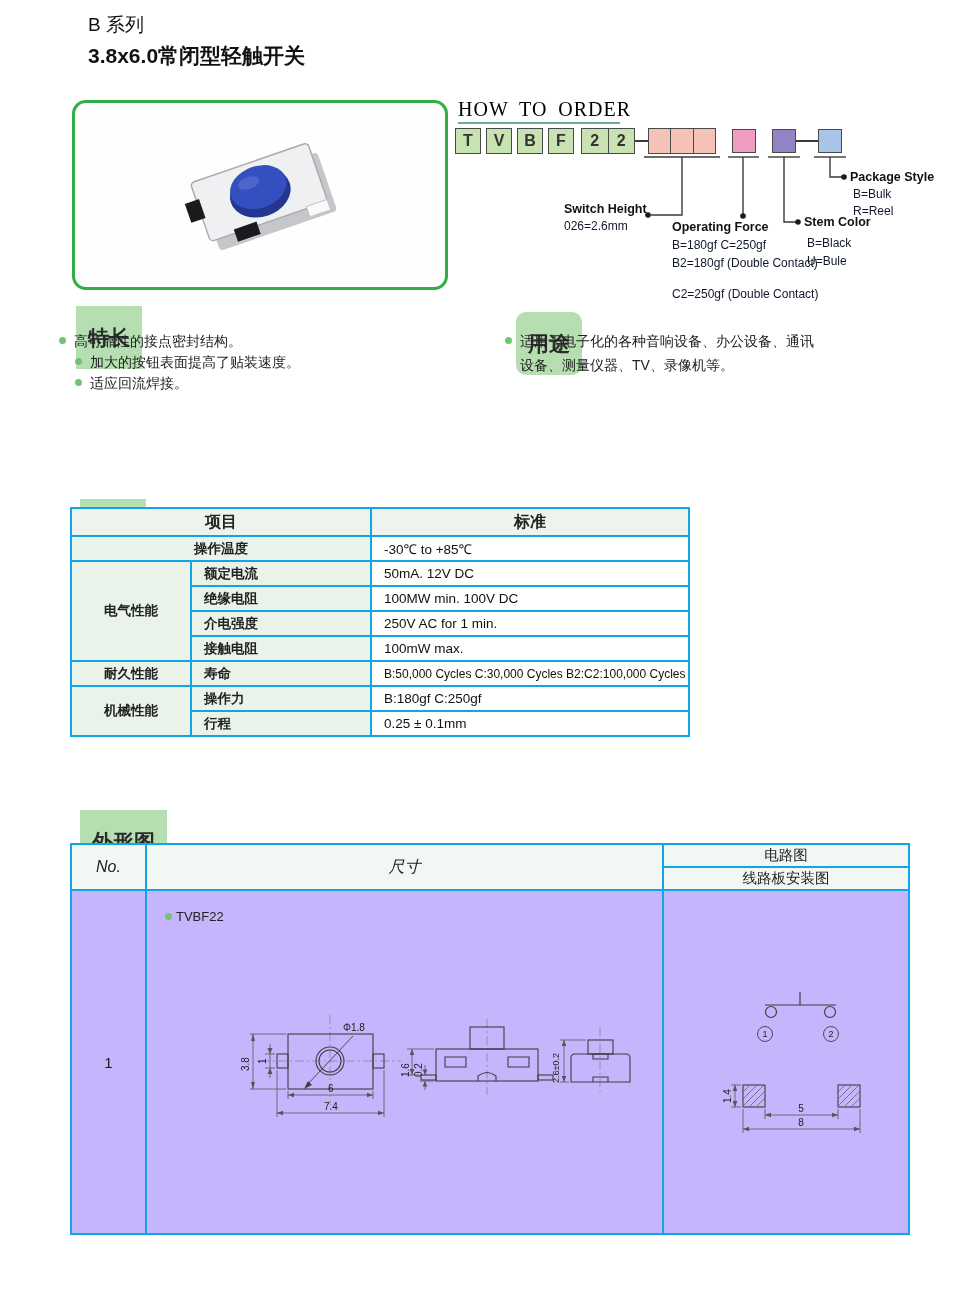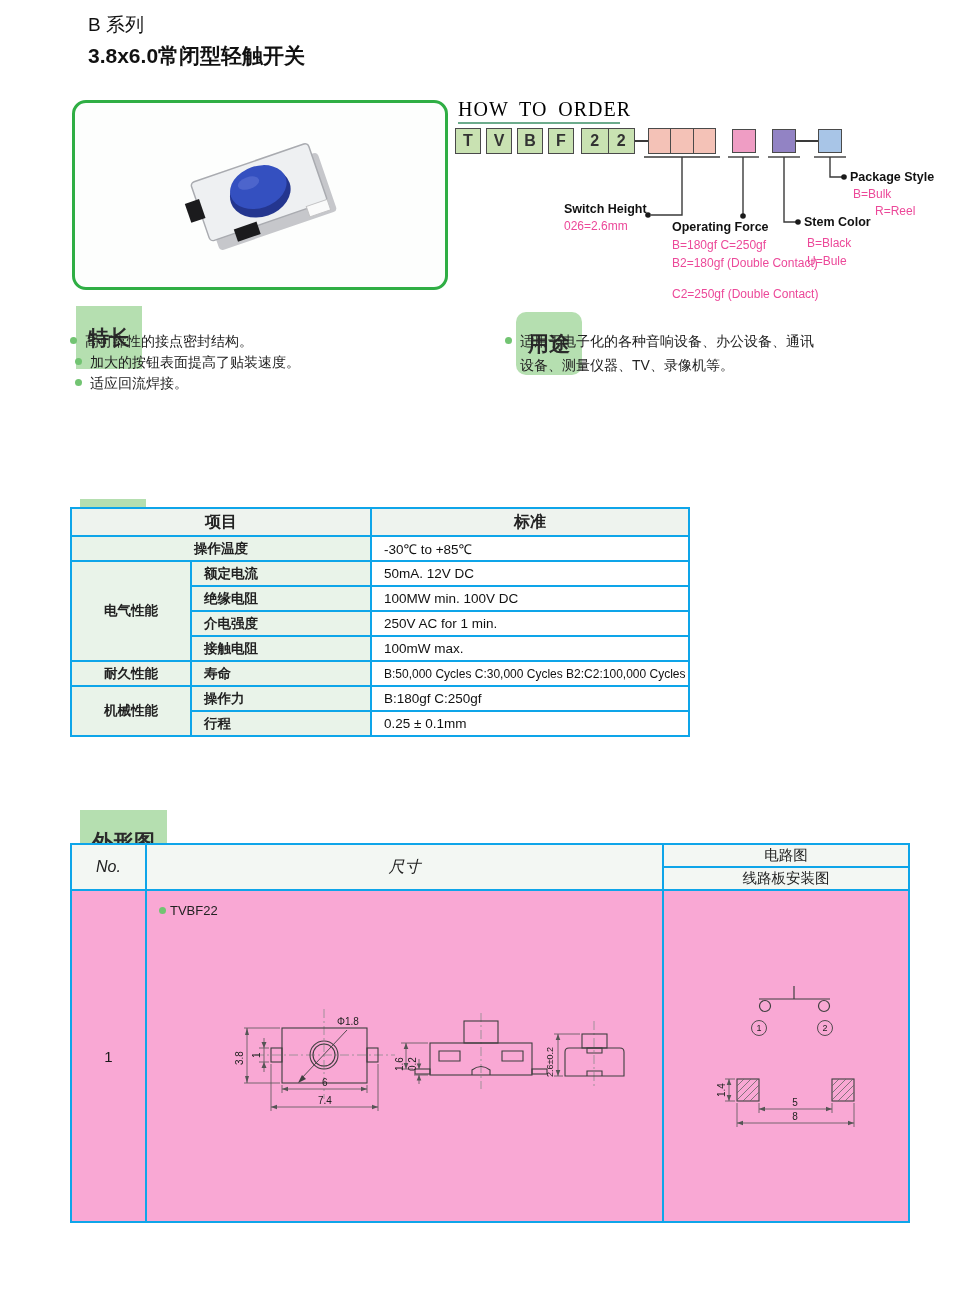--- a/index.html
+++ b/index.html
@@ -28,21 +28,21 @@
   .dblbox span{flex:1;display:flex;align-items:center;justify-content:center;
         font-size:16px;font-weight:bold;color:#333;}
   .dblbox span:first-child{border-right:1.5px solid #4a4a4a;}
   .pinkgroup{position:absolute;left:208px;top:33px;width:68px;height:26px;background:#f4c2b7;
         border:1.5px solid #4a4a4a;display:flex;box-sizing:border-box;}
   .pinkgroup i{flex:1;}
   .pinkgroup i + i{border-left:1.2px solid #4a4a4a;}
   .sqbox{position:absolute;top:34px;width:24px;height:24px;border:1.5px solid #4a4a4a;box-sizing:border-box;}
   .connector{position:absolute;height:2px;background:#3a3a3a;}
   .lead-label{position:absolute;font-size:12.5px;font-weight:bold;color:#111;white-space:nowrap;}
-  .lead-line{position:absolute;font-size:12px;color:#ec4899;white-space:nowrap;}
+  .lead-line{position:absolute;font-size:12px;color:#0f172a;white-space:nowrap;}
 
   
   .sec-head{position:absolute;background:#b5dfb0;color:#2b2b2b;font-size:21px;font-weight:bold;
             padding:19px 12px;line-height:1.2;}
   .bullet-item{position:absolute;font-size:14px;color:#222;white-space:nowrap;}
   .bullet-item::before{content:"";display:inline-block;width:7px;height:7px;border-radius:50%;
             background:#72c472;margin-right:8px;vertical-align:2px;}
   .bullet-cont{position:absolute;font-size:14px;color:#222;white-space:nowrap;}
 
   
@@ -57,21 +57,21 @@
   .spec-t td.pad{padding-left:12px;}
   .spec-t td.val{background:#fff;padding-left:12px;color:#111;}
   .spec-t td.small{font-size:12px;}
 
   
   .out-wrap{left:70px;top:843px;}
   .out-t{width:838px;border:2px solid #3a3a3a;}
   .out-t th{background:#f3f7f3;font-weight:normal;color:#222;}
   .th-no,.th-dim{font-size:16px;font-style:italic;}
   .th-cir,.th-pcb{font-size:14.5px;height:20px;}
-  .out-t td{background:#f9a8d4;vertical-align:top;padding:0;}
+  .out-t td{background:#c4b5fd;vertical-align:top;padding:6px;}
   .no-cell{text-align:center;font-size:15px;vertical-align:middle !important;}
   .cell-inner{position:relative;width:100%;height:330px;}
   .part-label{position:absolute;left:12px;top:12px;font-size:13px;color:#222;}
   .part-label::before{content:"";display:inline-block;width:7px;height:7px;border-radius:50%;
             background:#72c472;margin-right:4px;vertical-align:1px;}
 
   svg text{font-family:"Liberation Sans",sans-serif;}
 </style>
 </head>
 <body>
@@ -145,25 +145,25 @@
     <div class="lead-line" style="left:232px;top:143px;">B=180gf C=250gf</div>
     <div class="lead-line" style="left:232px;top:161px;">B2=180gf (Double Contact)</div>
     <div class="lead-line" style="left:232px;top:192px;">C2=250gf (Double Contact)</div>
 
     <div class="lead-label" style="left:364px;top:120px;">Stem Color</div>
     <div class="lead-line" style="left:367px;top:141px;">B=Black</div>
     <div class="lead-line" style="left:367px;top:159px;">U=Bule</div>
 
     <div class="lead-label" style="left:410px;top:75px;">Package Style</div>
     <div class="lead-line" style="left:413px;top:92px;">B=Bulk</div>
-    <div class="lead-line" style="left:435px;top:109px;text-align:right;">R=Reel</div>
+    <div class="lead-line" style="left:413px;top:109px;text-align:right;">R=Reel</div>
   </div>
 
   <div class="sec-head" style="left:76px;top:306px;">特长</div>
-  <div class="bullet-item" style="left:70px;top:333px;">高可靠性的接点密封结构。</div>
+  <div class="bullet-item" style="left:59px;top:333px;">高可靠性的接点密封结构。</div>
   <div class="bullet-item" style="left:75px;top:354px;">加大的按钮表面提高了贴装速度。</div>
   <div class="bullet-item" style="left:75px;top:375px;">适应回流焊接。</div>
 
   <div class="sec-head" style="left:516px;top:312px;border-radius:10px;">用途</div>
   <div class="bullet-item" style="left:505px;top:333px;">适用于电子化的各种音响设备、办公设备、通讯</div>
   <div class="bullet-cont" style="left:520px;top:357px;">设备、测量仪器、TV、录像机等。</div>
 
   <div class="sec-head" style="left:80px;top:474px;margin-top:25px;">规格</div>
   <div class="abs spec-wrap">
     <table class="grid spec-t">

